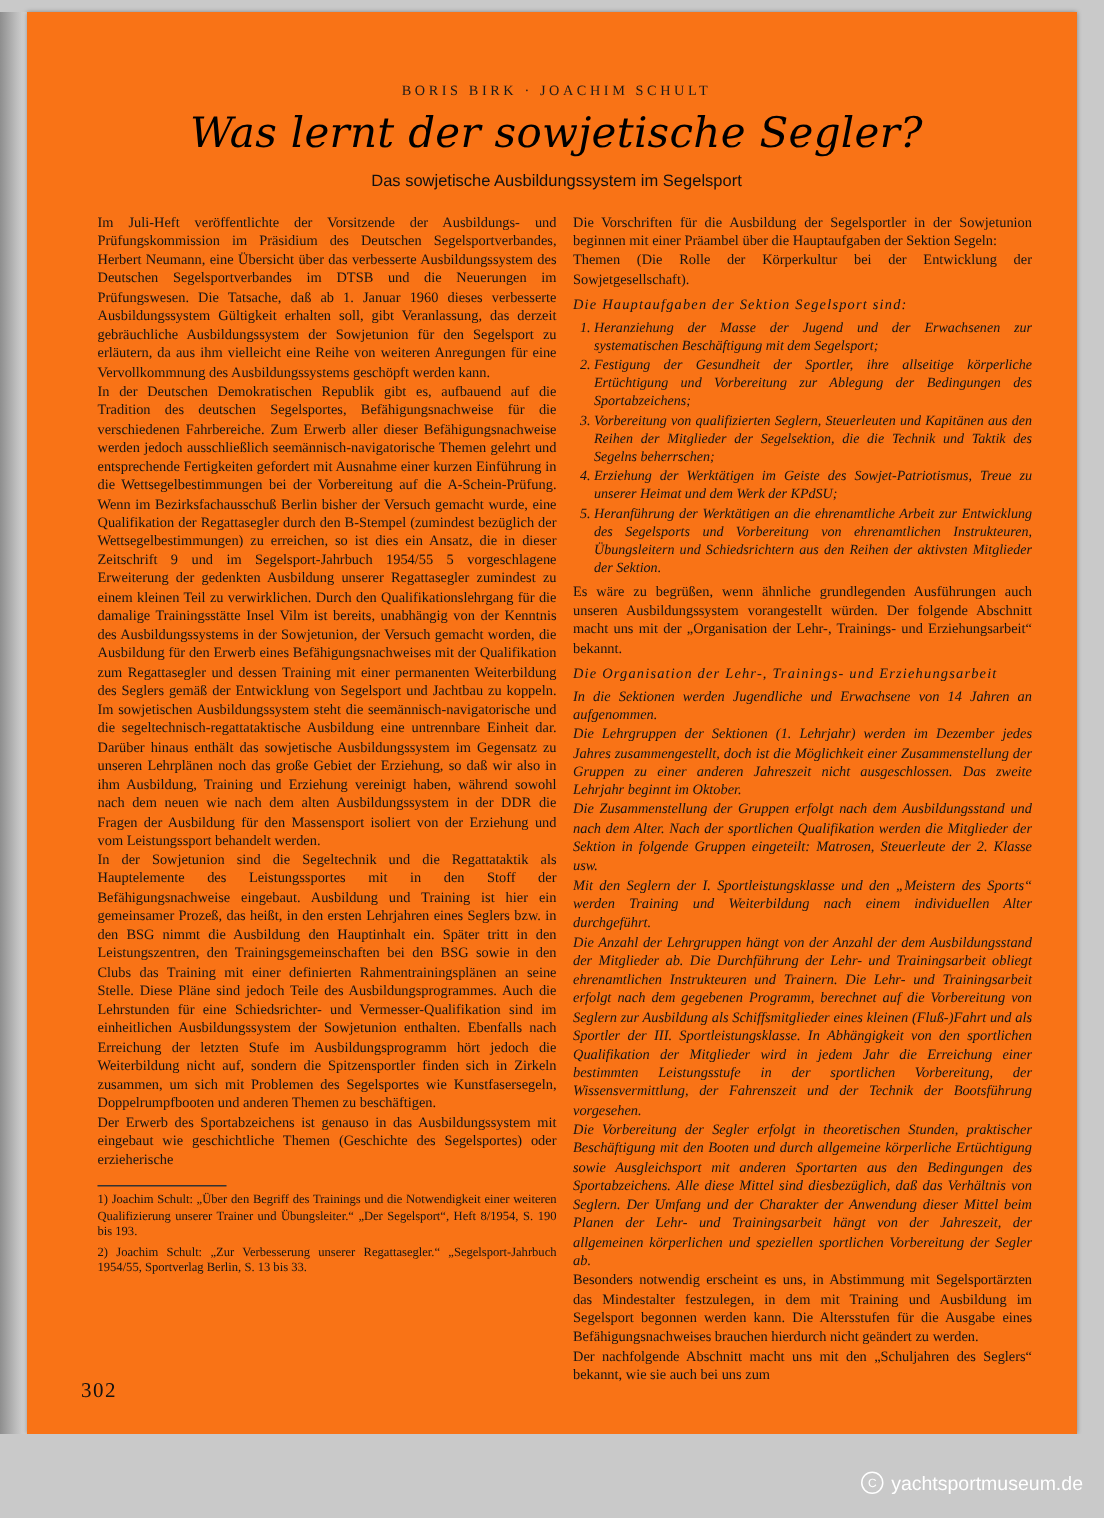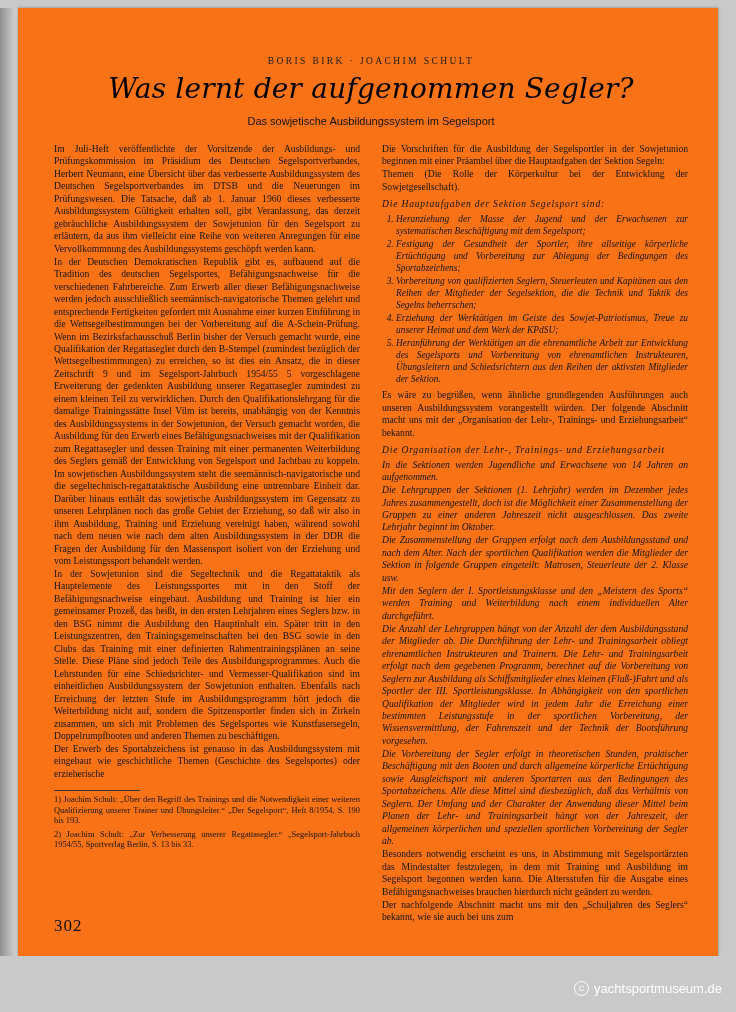--- a/index.html
+++ b/index.html
@@ -50,21 +50,21 @@
   }
   .subtitle {
     text-align: center;
     font-size: 11px;
     font-family: Liberation Sans, sans-serif;
     color: #111;
     margin-bottom: 16px;
   }
   .columns {
     display: flex;
-    gap: 22px;
+    gap: 11px;
     align-items: flex-start;
     justify-content: flex-end;
   }
   .col {
     width: 306px;
     font-size: 9.6px;
     line-height: 1.30;
     text-align: justify;
     color: #141414;
     hyphens: auto;
@@ -104,21 +104,21 @@
     width: 86px;
     height: 1px;
     background: #333;
     margin-bottom: 4px;
   }
   .footnotes p { margin: 0 0 3px 0; }
   .pagenum {
     position: absolute;
     left: 0;
     bottom: 10px;
-    font-size: 17px;
+    font-size: 14px;
     font-family: "Liberation Serif", serif;
     letter-spacing: 1px;
     color: #111;
   }
   .gutter-shadow {
     position: absolute;
     left: 0px;
     top: 8px;
     width: 18px;
     height: 948px;
@@ -153,21 +153,21 @@
 </style>
 </head>
 <body>
 
 <div class="gutter-shadow"></div>
 
 <div class="page">
   <div class="page-inner">
 
     <div class="authors">BORIS BIRK · JOACHIM SCHULT</div>
-    <div class="title">Was lernt der aufgenommen Segler?</div>
+    <div class="title">Was lernt der sowjetische Segler?</div>
     <div class="subtitle">Das sowjetische Ausbildungssystem im Segelsport</div>
 
     <div class="columns">
 
       <div class="col">
         <p>Im Juli-Heft veröffentlichte der Vorsitzende der Ausbildungs- und Prüfungskommission im Präsidium des Deutschen Segelsportverbandes, Herbert Neumann, eine Übersicht über das verbesserte Ausbildungssystem des Deutschen Segelsportverbandes im DTSB und die Neuerungen im Prüfungswesen. Die Tatsache, daß ab 1. Januar 1960 dieses verbesserte Ausbildungssystem Gültigkeit erhalten soll, gibt Veranlassung, das derzeit gebräuchliche Ausbildungssystem der Sowjetunion für den Segelsport zu erläutern, da aus ihm vielleicht eine Reihe von weiteren Anregungen für eine Vervollkommnung des Ausbildungssystems geschöpft werden kann.</p>
         <p>In der Deutschen Demokratischen Republik gibt es, aufbauend auf die Tradition des deutschen Segelsportes, Befähigungsnachweise für die verschiedenen Fahrbereiche. Zum Erwerb aller dieser Befähigungsnachweise werden jedoch ausschließlich seemännisch-navigatorische Themen gelehrt und entsprechende Fertigkeiten gefordert mit Ausnahme einer kurzen Einführung in die Wettsegelbestimmungen bei der Vorbereitung auf die A-Schein-Prüfung. Wenn im Bezirksfachausschuß Berlin bisher der Versuch gemacht wurde, eine Qualifikation der Regattasegler durch den B-Stempel (zumindest bezüglich der Wettsegelbestimmungen) zu erreichen, so ist dies ein Ansatz, die in dieser Zeitschrift 9 und im Segelsport-Jahrbuch 1954/55 5 vorgeschlagene Erweiterung der gedenkten Ausbildung unserer Regattasegler zumindest zu einem kleinen Teil zu verwirklichen. Durch den Qualifikationslehrgang für die damalige Trainingsstätte Insel Vilm ist bereits, unabhängig von der Kenntnis des Ausbildungssystems in der Sowjetunion, der Versuch gemacht worden, die Ausbildung für den Erwerb eines Befähigungsnachweises mit der Qualifikation zum Regattasegler und dessen Training mit einer permanenten Weiterbildung des Seglers gemäß der Entwicklung von Segelsport und Jachtbau zu koppeln. Im sowjetischen Ausbildungssystem steht die seemännisch-navigatorische und die segeltechnisch-regattataktische Ausbildung eine untrennbare Einheit dar. Darüber hinaus enthält das sowjetische Ausbildungssystem im Gegensatz zu unseren Lehrplänen noch das große Gebiet der Erziehung, so daß wir also in ihm Ausbildung, Training und Erziehung vereinigt haben, während sowohl nach dem neuen wie nach dem alten Ausbildungssystem in der DDR die Fragen der Ausbildung für den Massensport isoliert von der Erziehung und vom Leistungssport behandelt werden.</p>
         <p>In der Sowjetunion sind die Segeltechnik und die Regattataktik als Hauptelemente des Leistungssportes mit in den Stoff der Befähigungsnachweise eingebaut. Ausbildung und Training ist hier ein gemeinsamer Prozeß, das heißt, in den ersten Lehrjahren eines Seglers bzw. in den BSG nimmt die Ausbildung den Hauptinhalt ein. Später tritt in den Leistungszentren, den Trainingsgemeinschaften bei den BSG sowie in den Clubs das Training mit einer definierten Rahmentrainingsplänen an seine Stelle. Diese Pläne sind jedoch Teile des Ausbildungsprogrammes. Auch die Lehrstunden für eine Schiedsrichter- und Vermesser-Qualifikation sind im einheitlichen Ausbildungssystem der Sowjetunion enthalten. Ebenfalls nach Erreichung der letzten Stufe im Ausbildungsprogramm hört jedoch die Weiterbildung nicht auf, sondern die Spitzensportler finden sich in Zirkeln zusammen, um sich mit Problemen des Segelsportes wie Kunstfasersegeln, Doppelrumpfbooten und anderen Themen zu beschäftigen.</p>
         <p>Der Erwerb des Sportabzeichens ist genauso in das Ausbildungssystem mit eingebaut wie geschichtliche Themen (Geschichte des Segelsportes) oder erzieherische</p>
 

